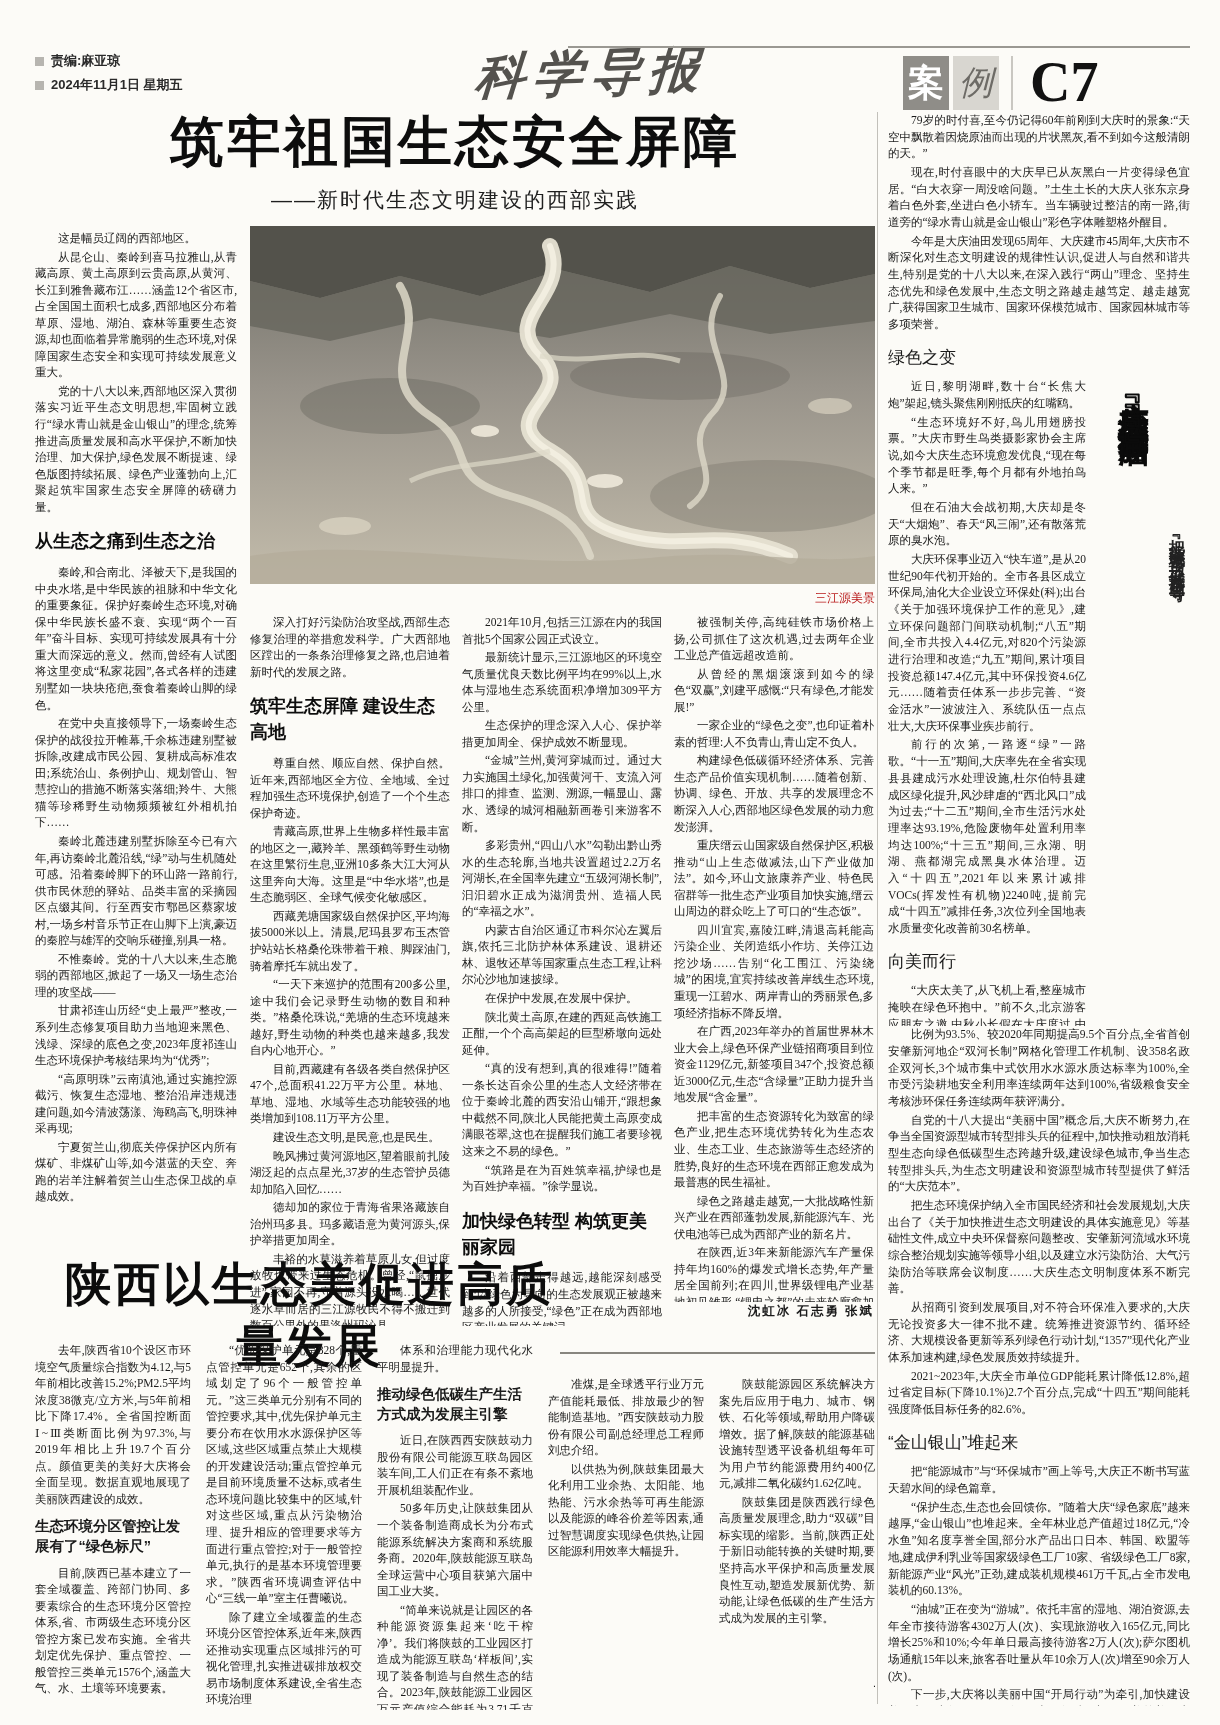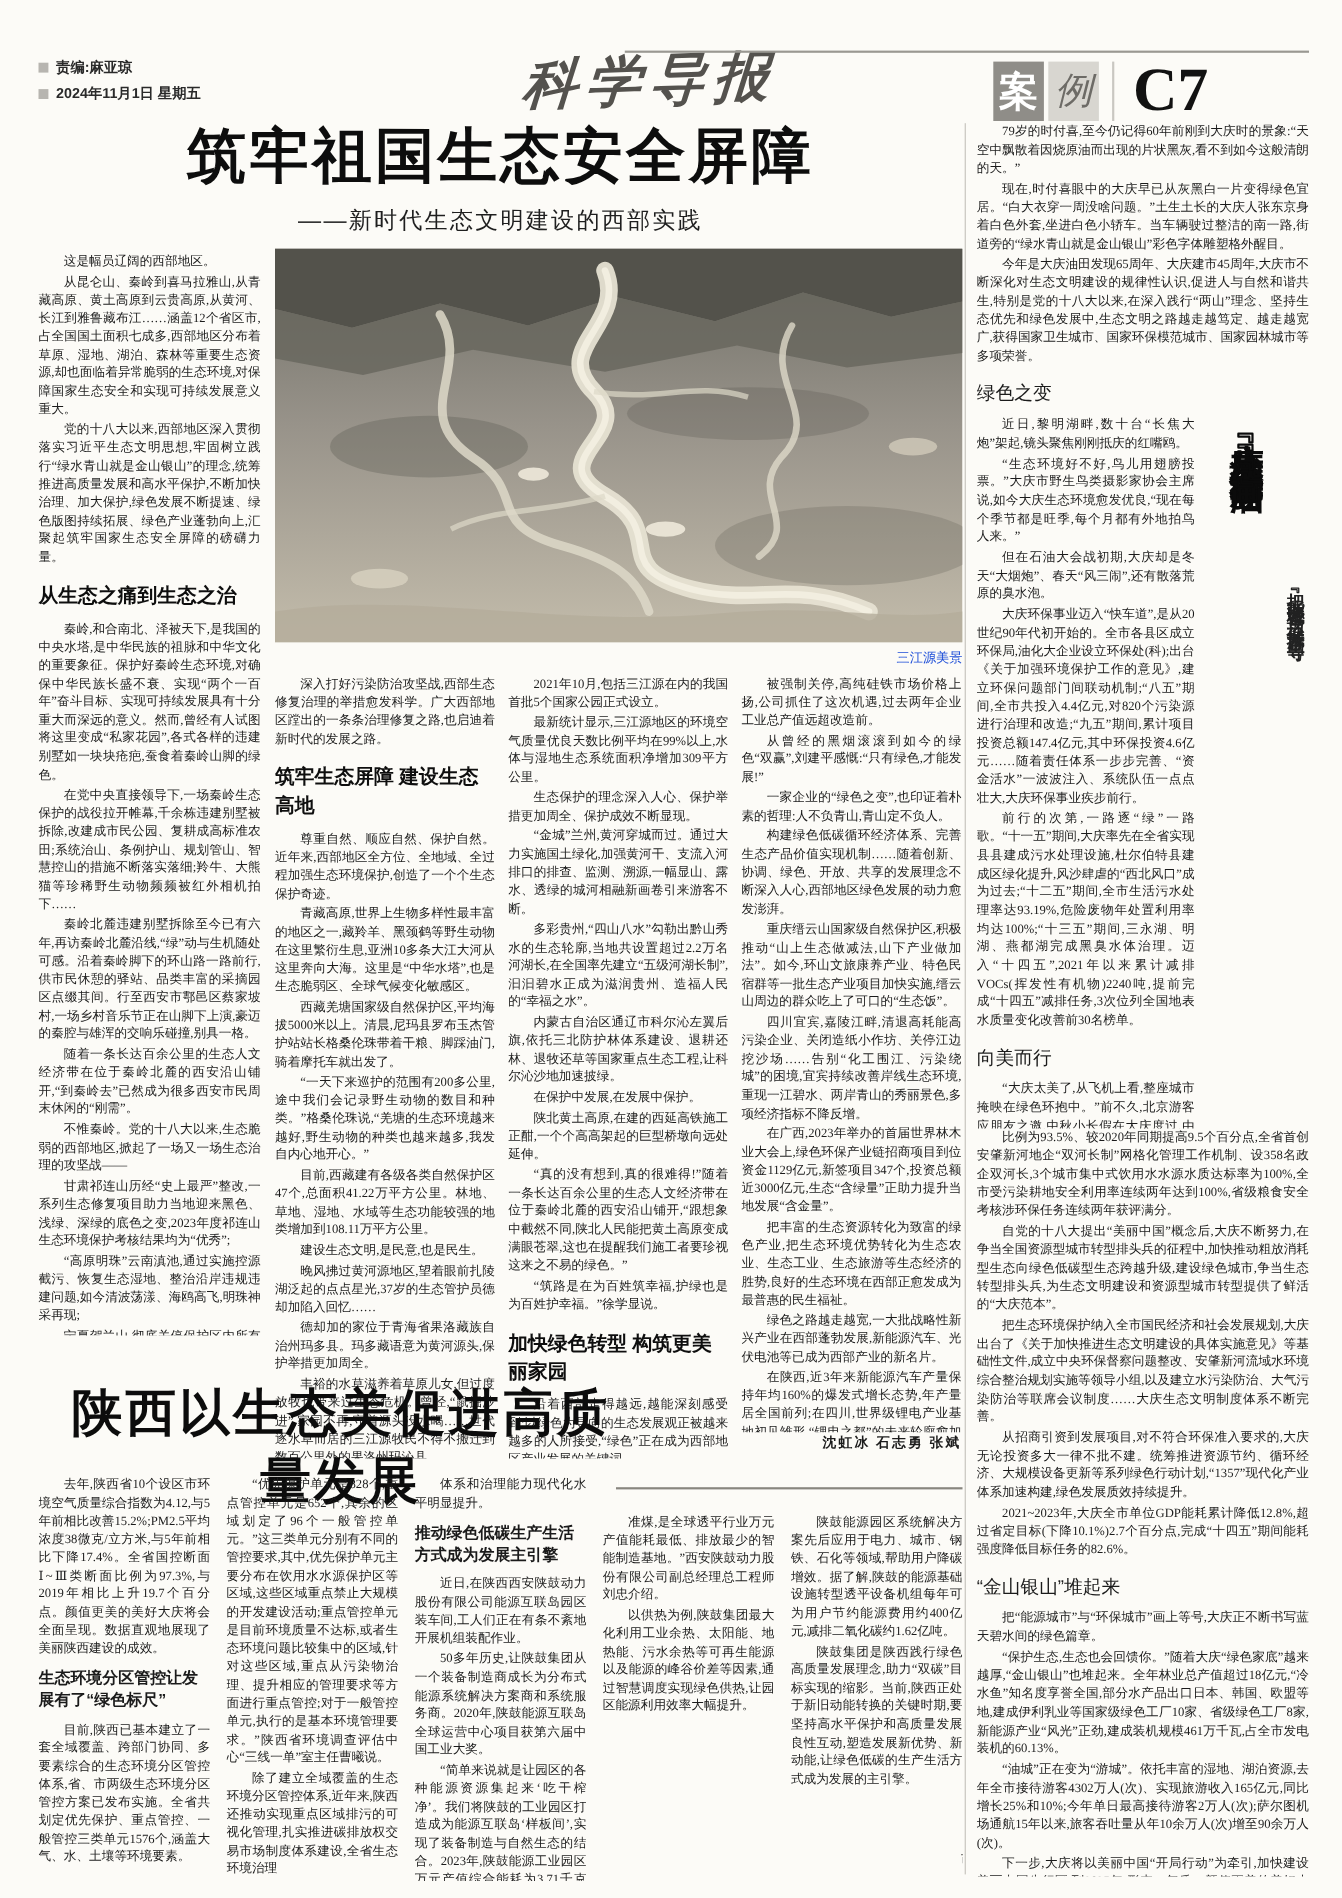--- a/index.html
+++ b/index.html
@@ -27,21 +27,21 @@
   .pageno{ font-size:56px;font-weight:bold;color:#121212;font-family:"Liberation Serif",serif;}
   .vsep{ width:2px;background:#c9c7c1;}
 
   
   .lead-h{ width:840px;text-align:center;font-family:"Liberation Sans",sans-serif;
     font-weight:900;font-size:54px;letter-spacing:3px;color:#0d0d0d;}
   .lead-sub{ width:840px;text-align:center;font-family:"Liberation Sans",sans-serif;
     font-size:21px;color:#1f1f1f;letter-spacing:2px;}
   .sec-h{ font-family:"Liberation Sans",sans-serif;font-weight:bold;font-size:18px;
     margin:14px 0 9px 0;text-indent:0;color:#0e0e0e;}
-  .caption{ font-size:12px;text-align:right;color:#1d4ed8;}
+  .caption{ font-size:12px;text-align:right;color:#b91c1c;}
   .byline{ text-align:right;font-weight:bold;font-size:12.5px;letter-spacing:2px;}
   .hrule{ background:#88867f;height:2px;}
   .vrule{ background:#c2c0ba;width:1px;}
 
   
   .rcol-h{ font-family:"Liberation Sans",sans-serif;font-weight:normal;font-size:17px;margin:13px 0 8px 0;}
   .vert-row{ display:flex;flex-direction:row;height:648px;margin-top:4px;}
   .vert-narrow{ width:198px;overflow:hidden;height:648px;}
   .vert-main{ writing-mode:vertical-rl;font-size:31px;font-weight:900;letter-spacing:2px;
     font-family:"Liberation Serif",serif;color:#0b0b0b;width:58px;margin-left:8px;line-height:1.25;}
@@ -86,21 +86,20 @@
   <div>
       <p class="para">这是幅员辽阔的西部地区。</p>
       <p class="para">从昆仑山、秦岭到喜马拉雅山,从青藏高原、黄土高原到云贵高原,从黄河、长江到雅鲁藏布江……涵盖12个省区市,占全国国土面积七成多,西部地区分布着草原、湿地、湖泊、森林等重要生态资源,却也面临着异常脆弱的生态环境,对保障国家生态安全和实现可持续发展意义重大。</p>
       <p class="para">党的十八大以来,西部地区深入贯彻落实习近平生态文明思想,牢固树立践行“绿水青山就是金山银山”的理念,统筹推进高质量发展和高水平保护,不断加快治理、加大保护,绿色发展不断提速、绿色版图持续拓展、绿色产业蓬勃向上,汇聚起筑牢国家生态安全屏障的磅礴力量。</p>
     </div>
   <div class="sec-h">从生态之痛到生态之治</div>
   <div>
       <p class="para">秦岭,和合南北、泽被天下,是我国的中央水塔,是中华民族的祖脉和中华文化的重要象征。保护好秦岭生态环境,对确保中华民族长盛不衰、实现“两个一百年”奋斗目标、实现可持续发展具有十分重大而深远的意义。然而,曾经有人试图将这里变成“私家花园”,各式各样的违建别墅如一块块疮疤,蚕食着秦岭山脚的绿色。</p>
       <p class="para">在党中央直接领导下,一场秦岭生态保护的战役拉开帷幕,千余栋违建别墅被拆除,改建成市民公园、复耕成高标准农田;系统治山、条例护山、规划管山、智慧控山的措施不断落实落细;羚牛、大熊猫等珍稀野生动物频频被红外相机拍下……</p>
       <p class="para">秦岭北麓违建别墅拆除至今已有六年,再访秦岭北麓沿线,“绿”动与生机随处可感。沿着秦岭脚下的环山路一路前行,供市民休憩的驿站、品类丰富的采摘园区点缀其间。行至西安市鄠邑区蔡家坡村,一场乡村音乐节正在山脚下上演,豪迈的秦腔与雄浑的交响乐碰撞,别具一格。</p>
-      <p class="para">随着一条长达百余公里的生态人文经济带在位于秦岭北麓的西安沿山铺开,“到秦岭去”已然成为很多西安市民周末休闲的“刚需”。</p>
       <p class="para">不惟秦岭。党的十八大以来,生态脆弱的西部地区,掀起了一场又一场生态治理的攻坚战——</p>
       <p class="para">甘肃祁连山历经“史上最严”整改,一系列生态修复项目助力当地迎来黑色、浅绿、深绿的底色之变,2023年度祁连山生态环境保护考核结果均为“优秀”;</p>
       <p class="para">“高原明珠”云南滇池,通过实施控源截污、恢复生态湿地、整治沿岸违规违建问题,如今清波荡漾、海鸥高飞,明珠神采再现;</p>
       <p class="para">宁夏贺兰山,彻底关停保护区内所有煤矿、非煤矿山等,如今湛蓝的天空、奔跑的岩羊注解着贺兰山生态保卫战的卓越成效。</p>
     </div>
 </div>
 
 <div class="abs" style="left:250px;top:226px;width:625px;height:358px;">
   <svg width="625" height="358" viewBox="0 0 625 358">
     <defs>

